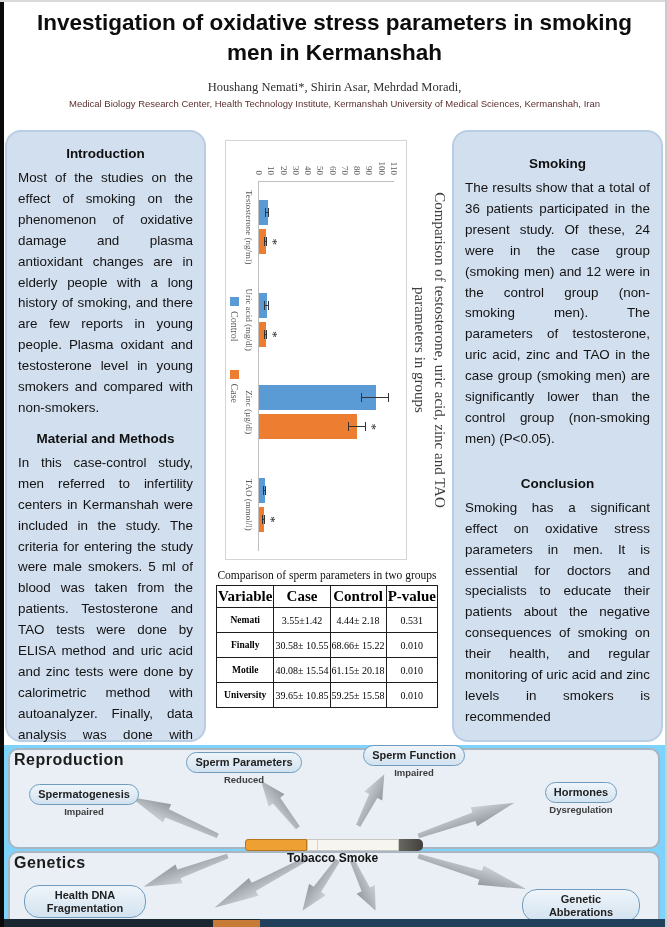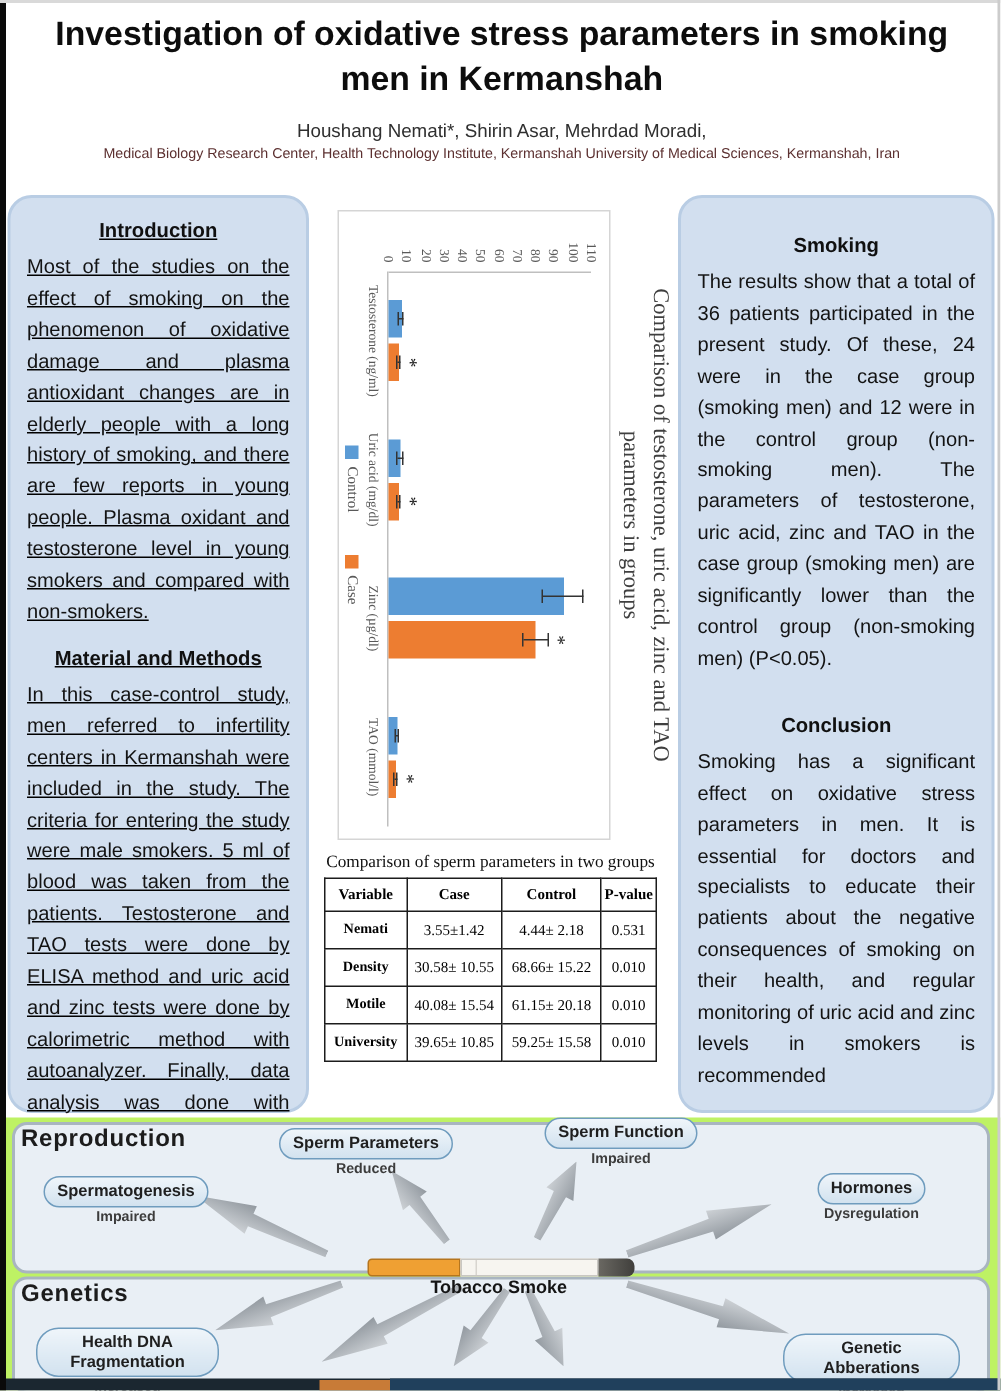--- a/index.html
+++ b/index.html
@@ -7,27 +7,27 @@
        font-family:"Liberation Sans",sans-serif;}
 
   
   .edge-left{position:absolute;left:0;top:0;width:4px;height:927px;background:#0a0a0a;z-index:50;}
   .edge-top{position:absolute;left:0;top:0;width:667px;height:2px;background:#d9d9d9;z-index:50;}
   .edge-right{position:absolute;right:0;top:0;width:2px;height:927px;background:#cccccc;z-index:50;}
 
   
   .hdr{position:absolute;left:4px;top:0;width:661px;text-align:center;}
   .hdr h1{margin:8px 28px 0;font-size:22.5px;line-height:1.35;font-weight:600;color:#0d0d0d;}
-  .authors{margin-top:11px;font-size:12.5px;color:#2f2f2f;}
+  .authors{margin-top:11px;font-size:12.5px;color:#2f2f2f;font-family:Liberation Serif, serif;}
   .affil{margin-top:3px;font-size:9.5px;color:#5c3030;}
 
   
   .panel{position:absolute;top:130px;height:612px;background:#d2dfef;border:2px solid #b9cde4;
          border-radius:16px;box-sizing:border-box;padding:2px 11px;}
-  .panel.left{left:5px;width:201px;text-decoration:underline;}
+  .panel.left{left:5px;width:201px;}
   .panel.right{left:452px;width:211px;}
   .panel h2{font-size:13.5px;font-weight:700;color:#101010;text-align:center;margin:12px 0 7px;}
   .panel h2.mt-lg{margin-top:22px;}
   .panel h2.mt-xl{margin-top:26px;text-align:center;}
   .panel p{font-size:13.4px;line-height:1.56;text-align:justify;color:#131313;margin:0 0 3px;}
 
   
   .chart-wrap{position:absolute;left:218px;top:140px;width:237px;height:420px;}
   .chart-rot{position:absolute;left:0;top:0;width:420px;height:237px;
              transform-origin:top left;transform:rotate(90deg) translateY(-237px);}
@@ -44,26 +44,26 @@
   .legend{position:absolute;left:0;bottom:3px;width:418px;display:flex;justify-content:center;gap:28px;}
   .lg-item{display:flex;align-items:center;gap:5px;font-family:"Liberation Serif",serif;
            font-size:10px;color:#595959;}
   .sq{width:9px;height:9px;display:inline-block;}
 
   
   .table-area{position:absolute;left:216px;top:569px;width:222px;}
   .tbl-title{font-family:"Liberation Serif",serif;font-size:11.5px;color:#111;text-align:center;margin-bottom:4px;}
   table{border-collapse:collapse;table-layout:fixed;margin:0 auto;font-family:"Liberation Serif",serif;}
   th,td{border:1px solid #1c1c1c;text-align:center;white-space:nowrap;overflow:hidden;padding:0 1px;}
-  th{font-size:10px;font-weight:700;height:21px;}
+  th{font-size:15px;font-weight:700;height:21px;}
   td{font-size:10px;height:24px;}
   td.var{font-weight:700;font-size:9.5px;}
 
   
-  .diagram{position:absolute;left:0;top:745px;width:667px;height:182px;background:#bef264;}
+  .diagram{position:absolute;left:0;top:745px;width:667px;height:182px;background:#7dd3fc;}
   .dpanel{position:absolute;left:8px;width:652px;background:#e9eff5;border:2px solid #a9b5c0;
           border-radius:10px;box-sizing:border-box;}
   .dpanel.repro{top:3px;height:101px;}
   .dpanel.gene{top:106px;height:78px;}
   .dsection{position:absolute;font-size:16px;font-weight:800;color:#1c1c1c;letter-spacing:.5px;}
   .arrow{position:absolute;height:24px;transform-origin:0 50%;
          background:linear-gradient(#d2d6da,#8d949b);
          clip-path:polygon(0% 40%,58% 31%,58% 8%,100% 50%,58% 92%,58% 69%,0% 60%);}
   .node{position:absolute;display:flex;flex-direction:column;align-items:center;}
   .pill{background:linear-gradient(#eff5fa,#d2e2ef);border:1.5px solid #6f9cbe;border-radius:15px;
@@ -196,21 +196,21 @@
         </tr>
       </thead>
       <tbody>
         <tr>
           <td class="var">Nemati</td>
           <td>3.55±1.42</td>
           <td>4.44± 2.18</td>
           <td>0.531</td>
         </tr>
         <tr>
-          <td class="var">Density</td>
+          <td class="var">Finally</td>
           <td>30.58± 10.55</td>
           <td>68.66± 15.22</td>
           <td>0.010</td>
         </tr>
         <tr>
           <td class="var">Motile</td>
           <td>40.08± 15.54</td>
           <td>61.15± 20.18</td>
           <td>0.010</td>
         </tr>

